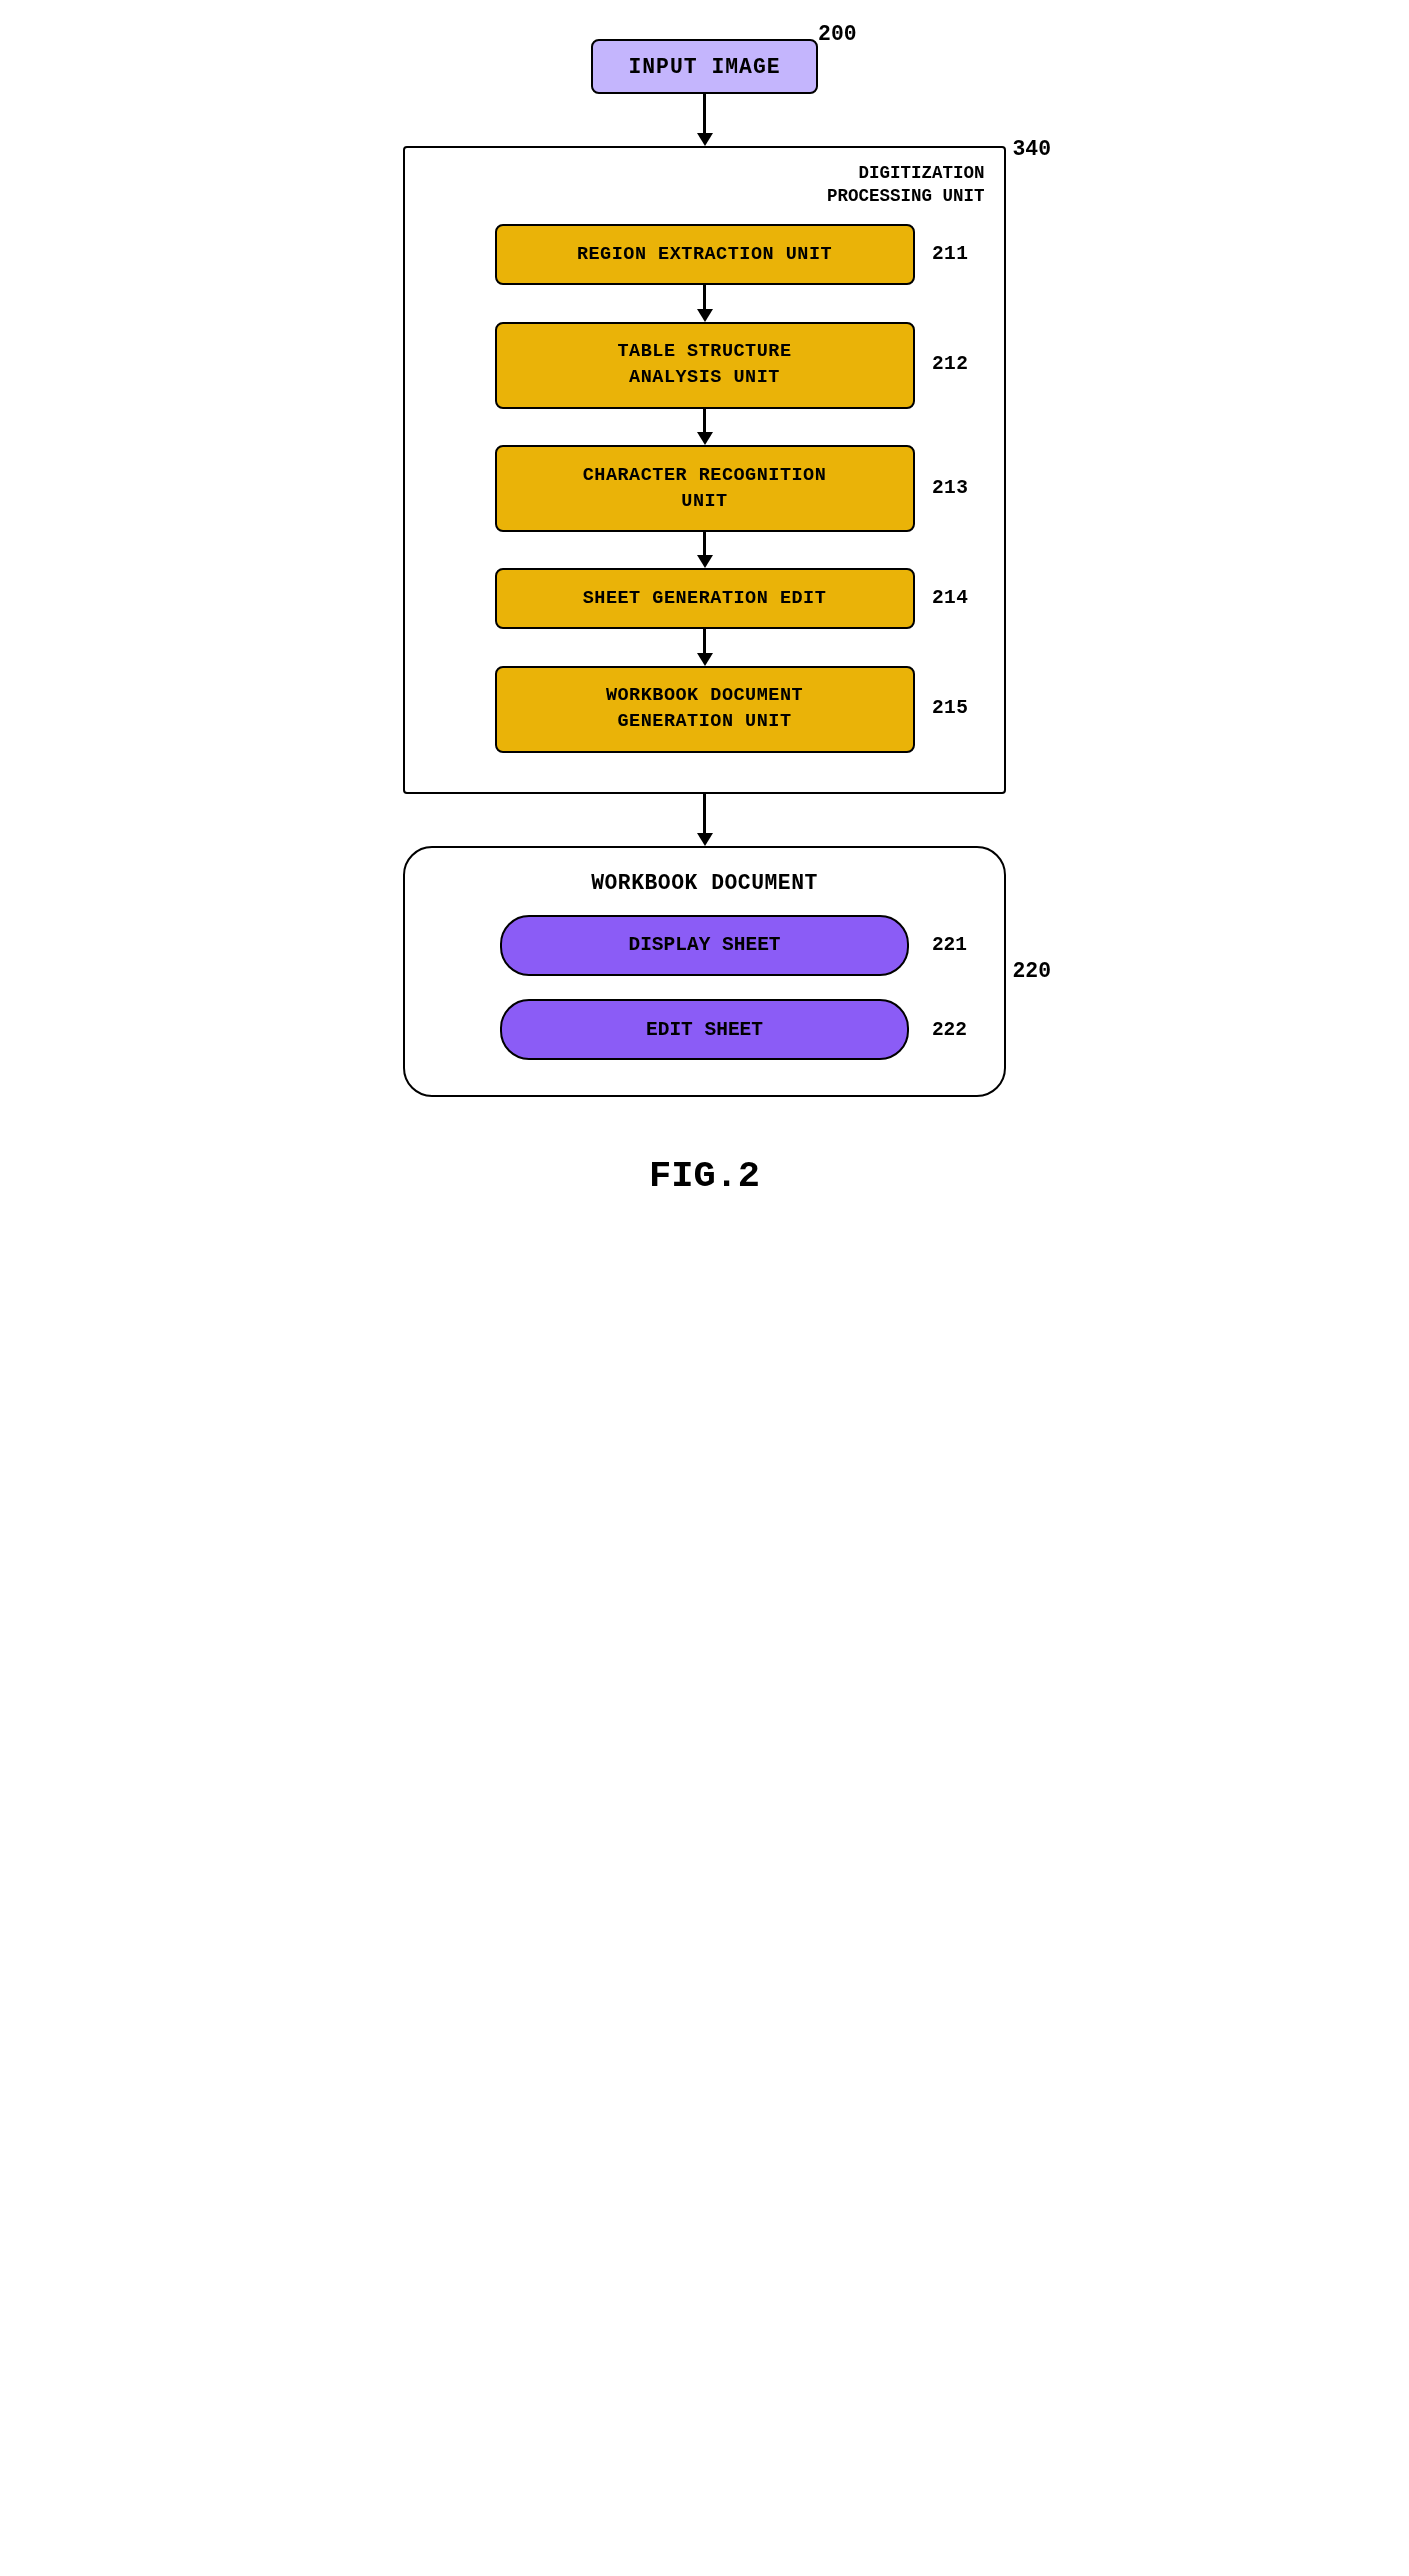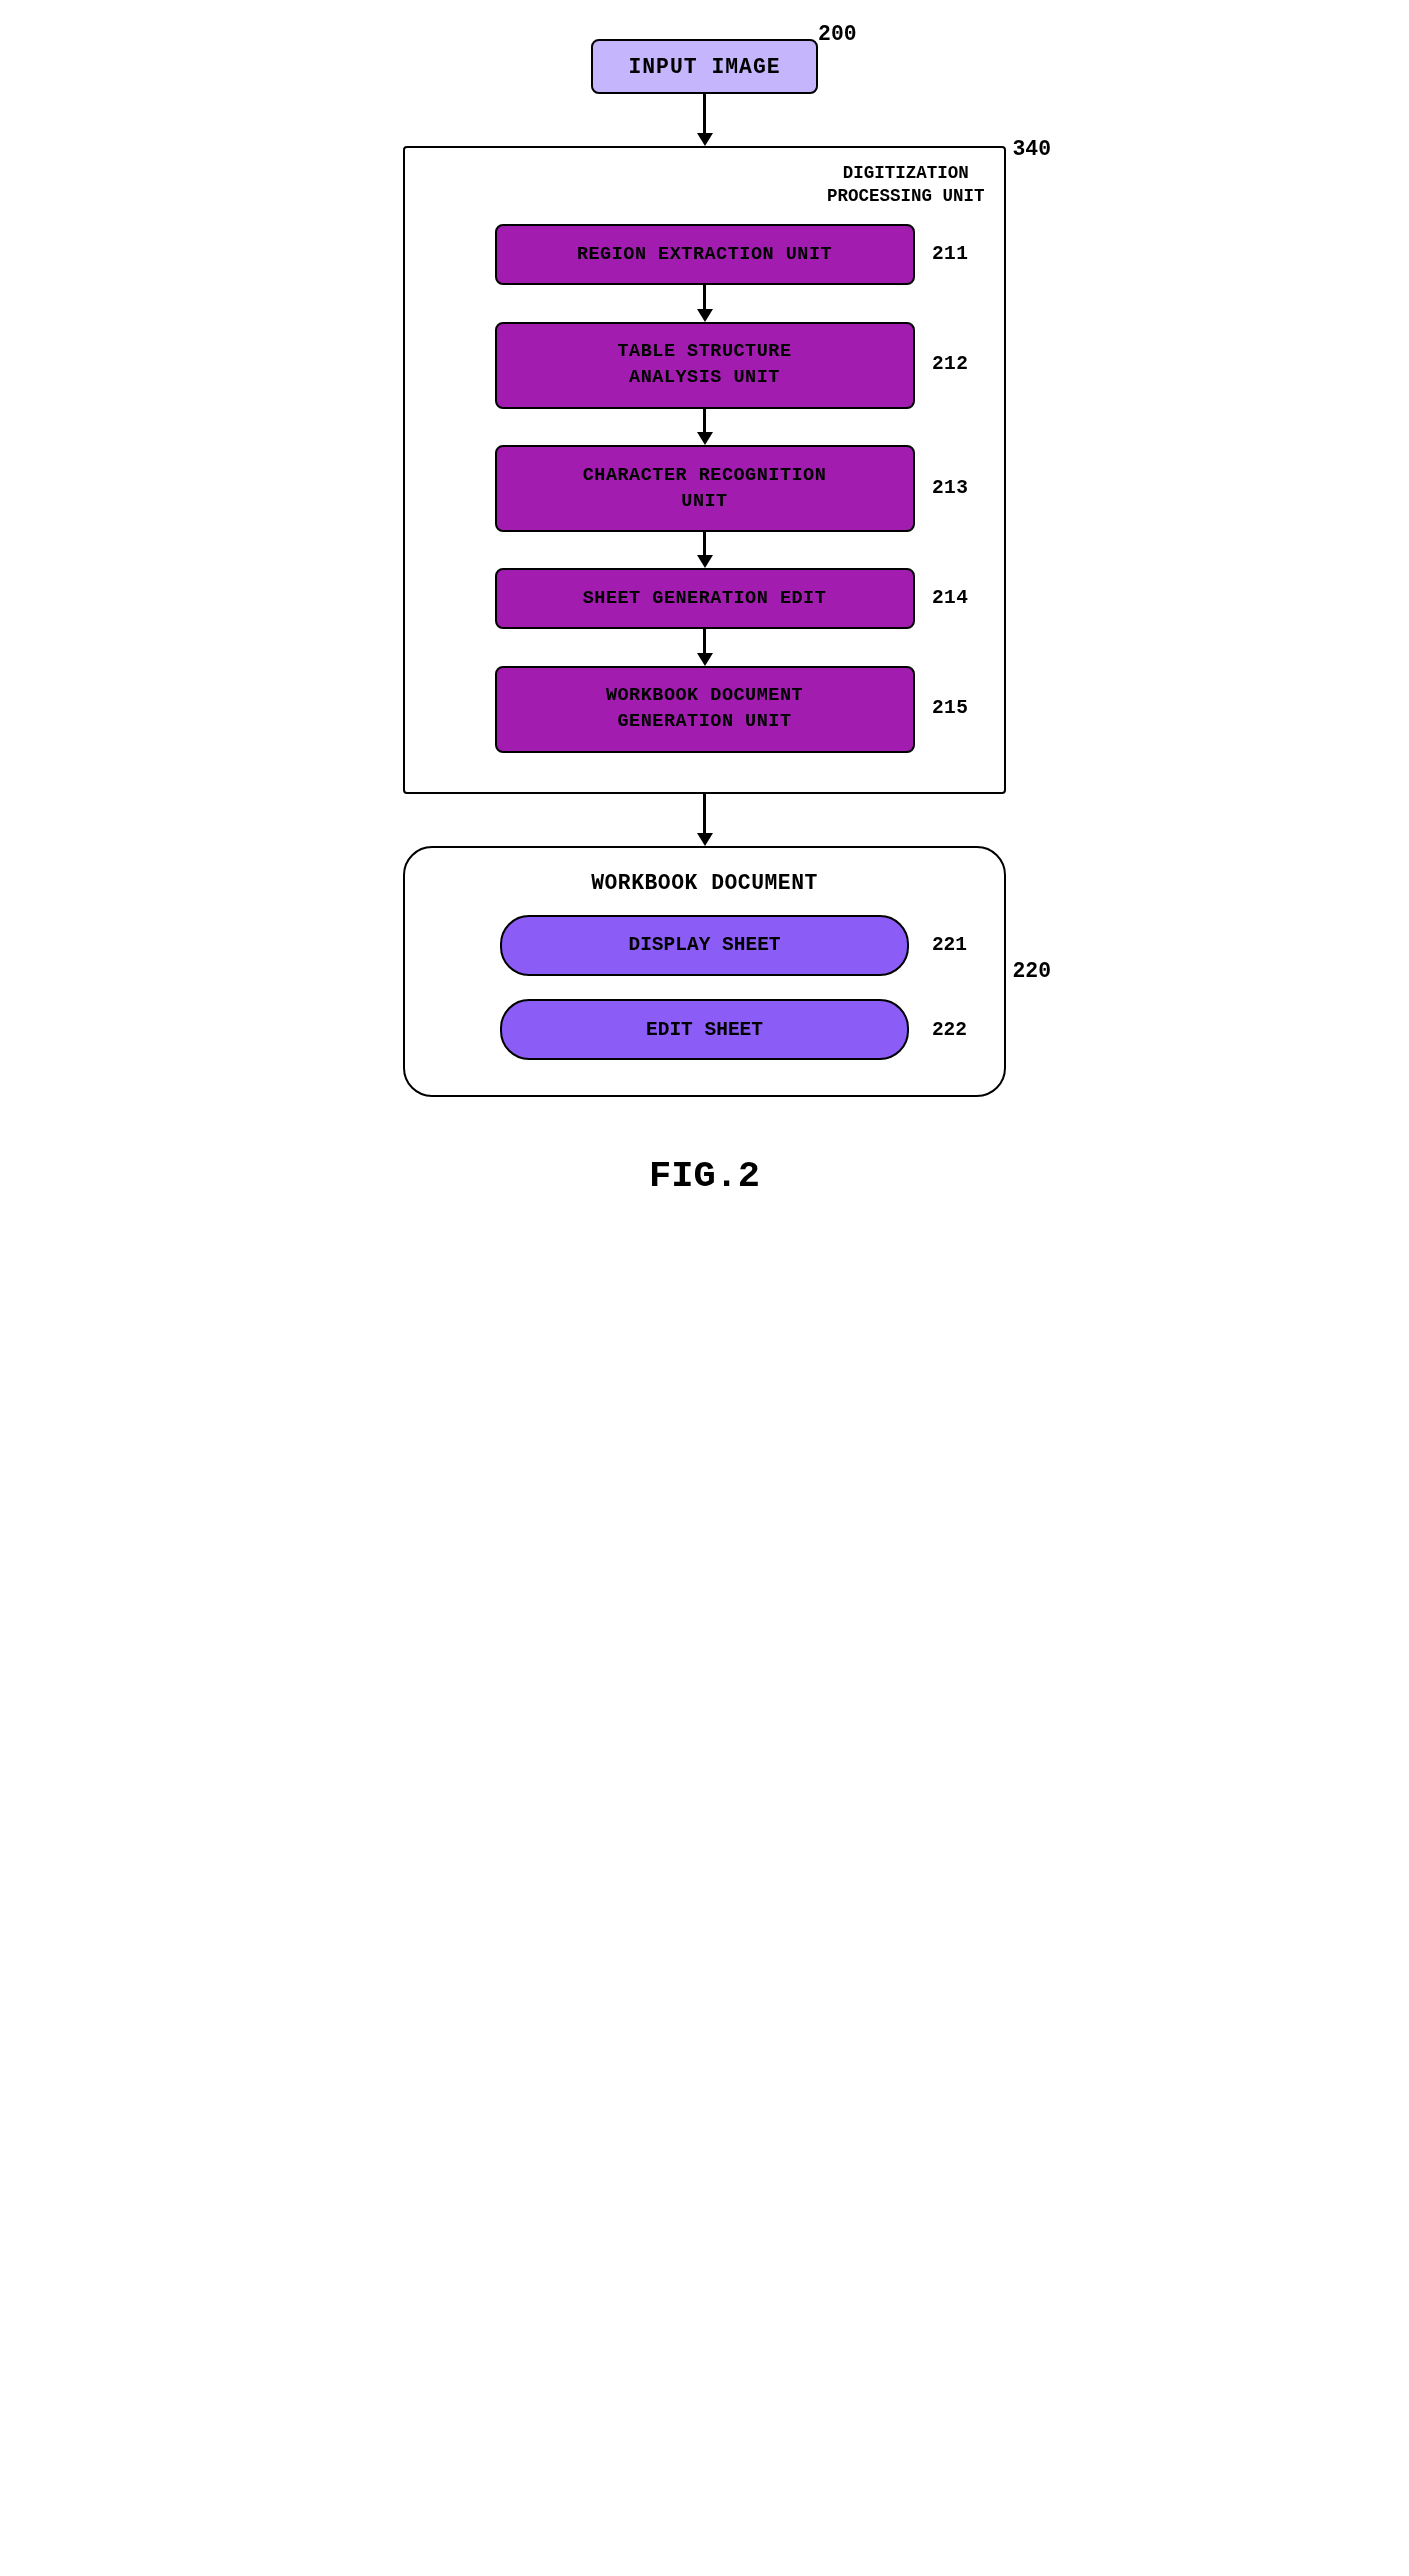--- a/index.html
+++ b/index.html
@@ -73,21 +73,21 @@
       flex-direction: column;
       align-items: center;
       background: #fff;
     }
     .digitization-label {
       position: absolute;
       top: 13.6px;
       right: 19.5px;
       font-size: 17.5px;
       font-weight: bold;
-      text-align: center;
+      text-align: right;
       line-height: 1.3;
     }
     .label-210 {
       position: absolute;
       top: -11.7px;
       right: -47px;
       font-size: 21.4px;
       font-weight: bold;
     }
 
@@ -95,21 +95,21 @@
     .unit-box {
       border: 2.9px solid #000;
       border-radius: 8px;
       padding: 15.6px 19.5px;
       width: 420px;
       text-align: center;
       font-size: 18.5px;
       font-weight: bold;
       letter-spacing: 0.5px;
       line-height: 1.4;
-      background: #a21caf;
+      background: #eab308;
       position: relative;
     }
     .unit-label {
       position: absolute;
       right: -56px;
       top: 50%;
       transform: translateY(-50%);
       font-size: 19.5px;
       font-weight: bold;
     }

